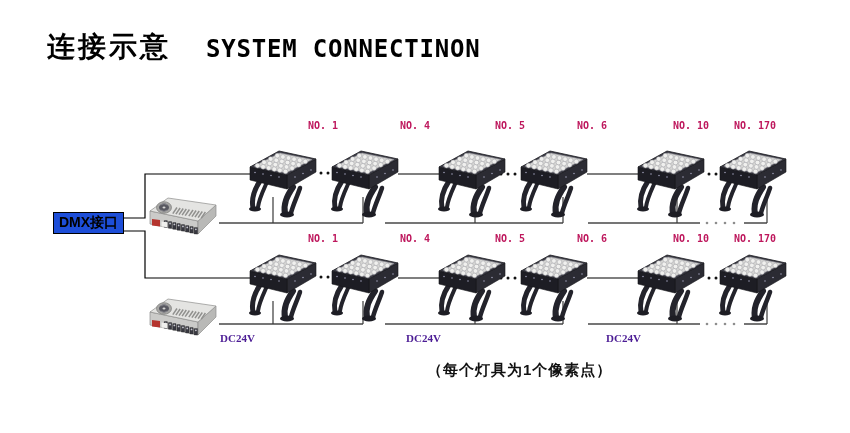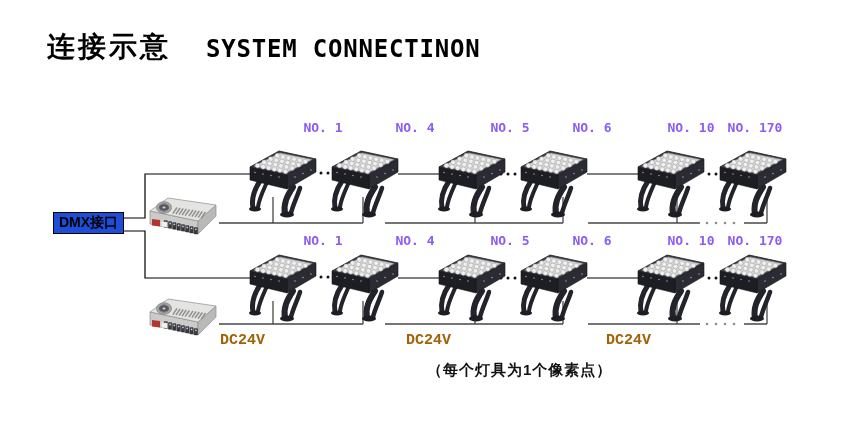--- a/index.html
+++ b/index.html
@@ -17,27 +17,27 @@
     font-family:"DejaVu Sans Mono","Liberation Mono",monospace;
     letter-spacing:0.8px;white-space:nowrap;text-align:right;
   }
   #dmx-box{
     left:53px;top:212px;width:71px;height:22px;border:1.4px solid #000;
     background:#1d4ed8;display:flex;align-items:center;justify-content:center;
     font-size:14px;font-weight:bold;color:#000;box-sizing:border-box;
     white-space:nowrap;
   }
   .num-label{
-    font-size:13px;font-weight:bold;color:#8b5cf6;white-space:nowrap;
+    font-size:10px;font-weight:bold;color:#be185d;white-space:nowrap;
     font-family:"DejaVu Sans Mono","Liberation Mono",monospace;
     transform:translateX(-50%);
   }
   .dc-label{
-    font-size:15px;font-weight:bold;color:#a16207;white-space:nowrap;
-    font-family:Liberation Mono, monospace;
+    font-size:11px;font-weight:bold;color:#4c1d95;white-space:nowrap;
+    font-family:Liberation Serif, serif;
   }
   #note{
     left:413px;top:361px;font-size:15px;font-weight:bold;color:#111;
     letter-spacing:1px;white-space:nowrap;margin-left:14px;
   }
   .wire-black{stroke:#000;stroke-width:1.2;fill:none;}
   .wire-gray{stroke:#757575;stroke-width:2;fill:none;}
   .wire-riser{stroke:#3a3a3a;stroke-width:1.2;fill:none;}
   .fixture{width:72px;height:72px;}
   .psu{width:72px;height:48px;}

